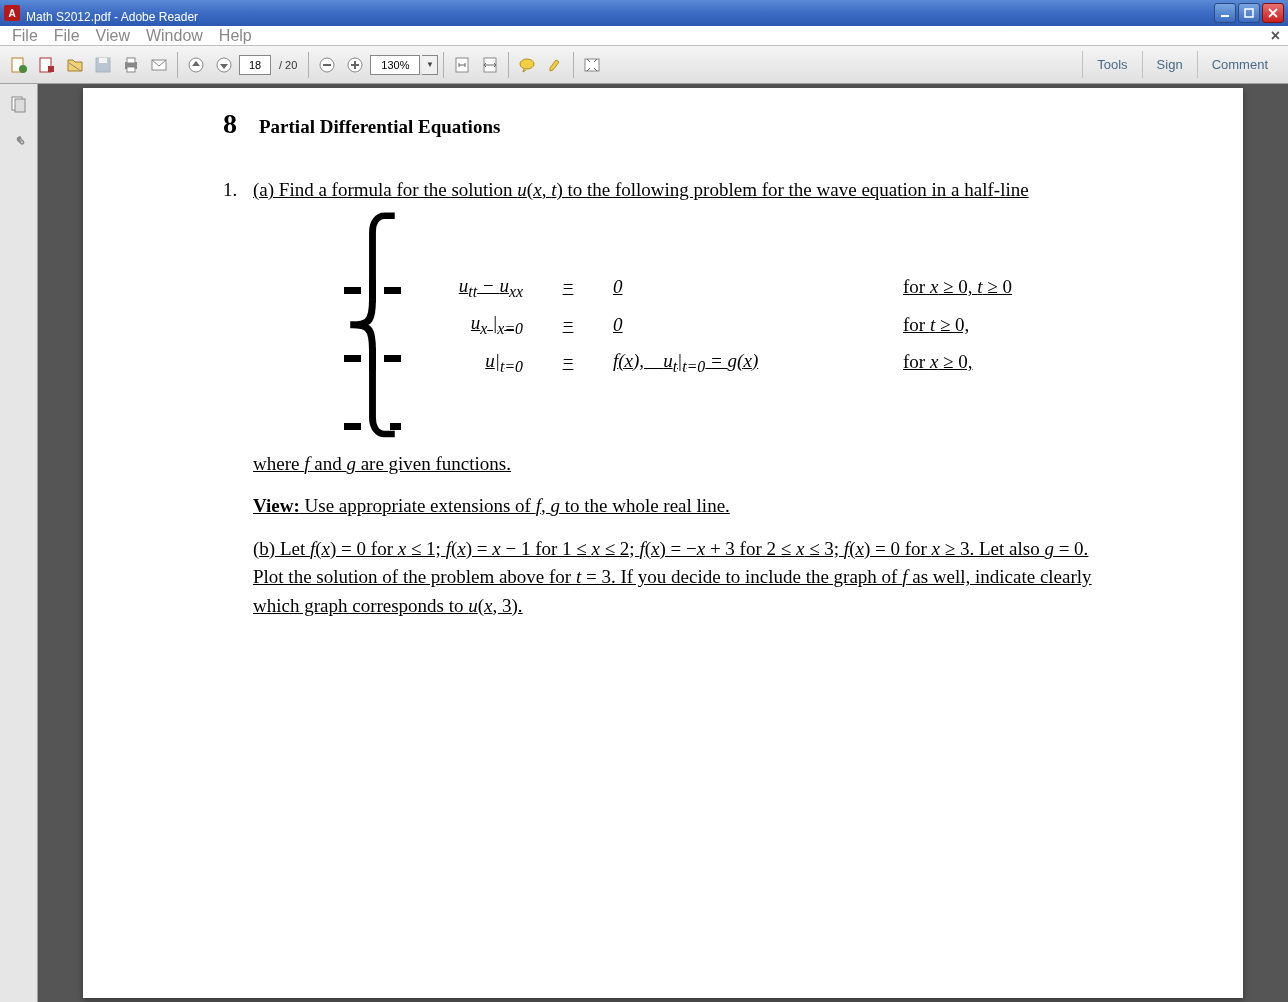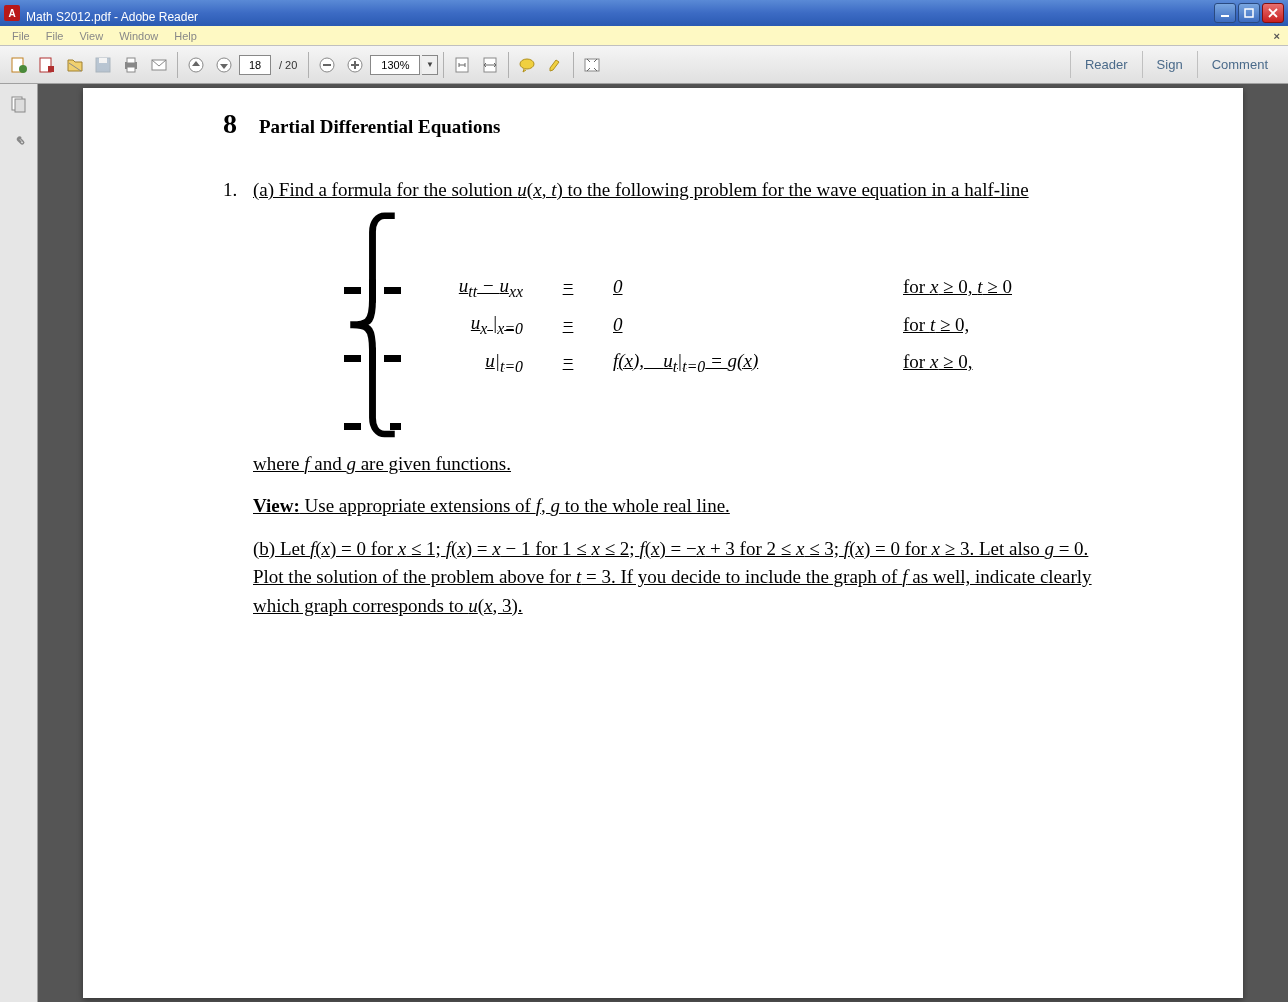--- a/index.html
+++ b/index.html
@@ -31,26 +31,26 @@
   border: 1px solid #2a4a80;
   border-radius: 3px;
   display: flex; align-items: center; justify-content: center;
   color: #fff; font-weight: bold;
   cursor: pointer;
 }
 .titlebar .win-btn.close { background: linear-gradient(to bottom, #e87070, #c82020); border-color: #801010; }
 
 
 .menubar {
-  height: 20px; background: #fef9c3;
+  height: 20px; background: #ffffff;
   display: flex; align-items: center;
   padding: 0 4px;
   border-bottom: 1px solid #c0c0c0;
   color: #888;
-  font-size: 11px;
+  font-size: 16px;
 }
 .menubar .menu-item { padding: 2px 8px; cursor: pointer; }
 .menubar .close-doc { margin-left: auto; font-weight: bold; color: #555; cursor: pointer; padding: 0 4px; }
 
 
 .toolbar {
   height: 38px; background: linear-gradient(to bottom, #f5f5f5, #e0e0e0);
   border-bottom: 1px solid #a0a0a0;
   display: flex; align-items: center;
   padding: 0 6px;
@@ -270,21 +270,21 @@
     </div>
   <div class="tb-sep"></div>
   <div class="tb-btn">
       <svg width="18" height="18" viewBox="0 0 18 18">
         <rect x="2" y="3" width="14" height="12" fill="#fff" stroke="#888"></rect>
         <path d="M4 3 l3 3 M14 3 l-3 3 M4 15 l3-3 M14 15 l-3-3" stroke="#666"></path>
       </svg>
     </div>
 
   <div class="right-tools">
-    <div class="right-tool">Reader</div>
+    <div class="right-tool">Tools</div>
     <div class="right-tool">Sign</div>
     <div class="right-tool">Comment</div>
   </div>
 </div>
 
 <div class="main">
   <div class="sidebar">
     <div class="sb-btn">
         <svg width="18" height="18" viewBox="0 0 18 18">
           <rect x="2" y="2" width="10" height="13" fill="#fff" stroke="#888"></rect>

